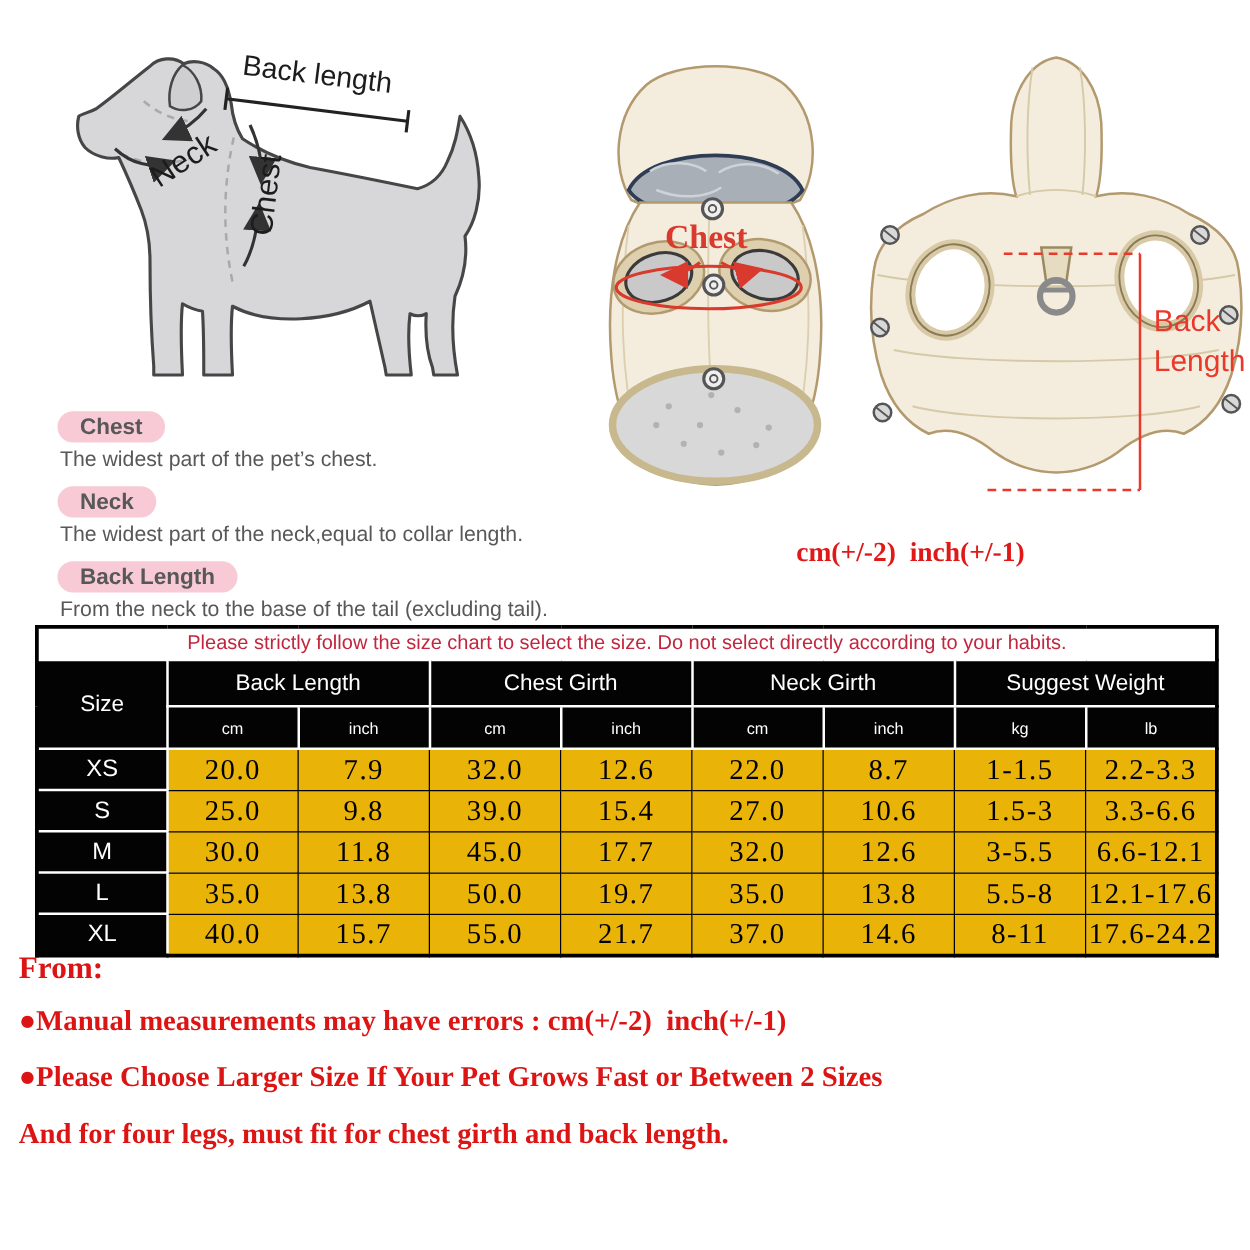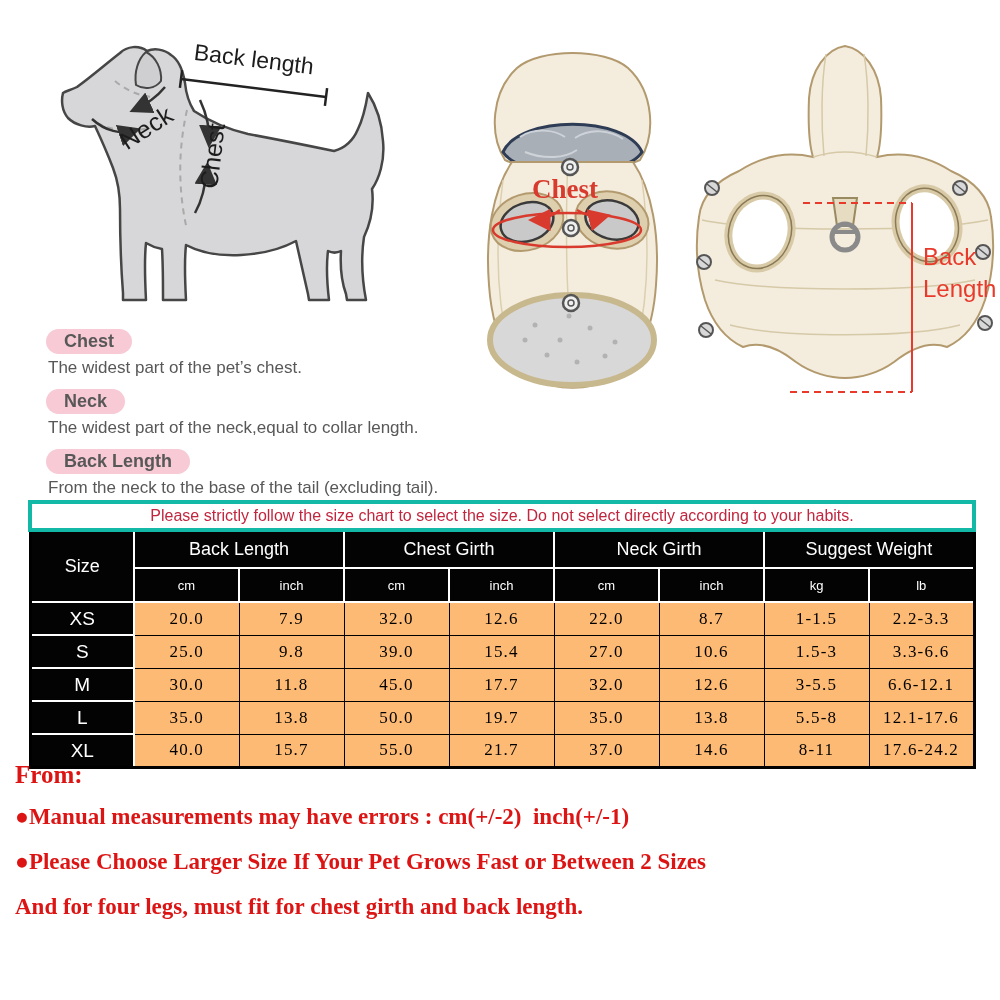--- a/index.html
+++ b/index.html
@@ -17,27 +17,27 @@
 
   
   #tolerance{position:absolute;left:637px;top:429px;color:#e01818;
              font-family:"Liberation Serif",serif;font-weight:bold;font-size:22px;white-space:pre;}
 
   
   #size-table{position:absolute;left:28px;top:500px;width:944px;border-collapse:collapse;
               border:3px solid #000;table-layout:fixed;}
   #size-table td,#size-table th{padding:0;text-align:center;vertical-align:middle;}
   #size-table .warn td{height:24px;background:#fff;color:#c2253e;font-size:16px;
-                       border:4px solid #14b8a6;font-weight:500;}
+                       border:1px solid #14b8a6;font-weight:500;}
   #size-table th{background:#030303;color:#fff;font-weight:normal;border:2px solid #fff;}
   #size-table .grp th{height:35px;font-size:18px;}
   #size-table .units th{height:32px;font-size:13px;}
   #size-table tbody th{height:31px;font-size:19px;}
-  #size-table td.val{background:#fdba74;color:#000;border:1.5px solid #000;
-                     font-family:"Liberation Serif",serif;font-size:17px;letter-spacing:1.2px;}
+  #size-table td.val{background:#eab308;color:#000;border:1.5px solid #000;
+                     font-family:"Liberation Serif",serif;font-size:23px;letter-spacing:1.2px;}
 
   
   #notes{position:absolute;left:15px;top:761px;color:#dd1414;
          font-family:"Liberation Serif",serif;font-weight:bold;}
   #notes .title{font-size:25px;margin-bottom:15px;}
   #notes .line{font-size:23px;margin-bottom:19px;white-space:pre;}
 </style>
 </head>
 <body>
 
@@ -223,20 +223,21 @@
     <div class="def-item">
       <span class="def-pill">Neck</span>
       <div class="def-text">The widest part of the neck,equal to collar length.</div>
     </div>
     <div class="def-item">
       <span class="def-pill">Back Length</span>
       <div class="def-text">From the neck to the base of the tail (excluding tail).</div>
     </div>
   </div>
 
+  <div id="tolerance">cm(+/-2)  inch(+/-1)</div>
 
   <table id="size-table">
     <colgroup>
       <col style="width:104px">
         <col style="width:105px">
         <col style="width:105px">
         <col style="width:105px">
       <col style="width:105px">
         <col style="width:105px">
         <col style="width:105px">

